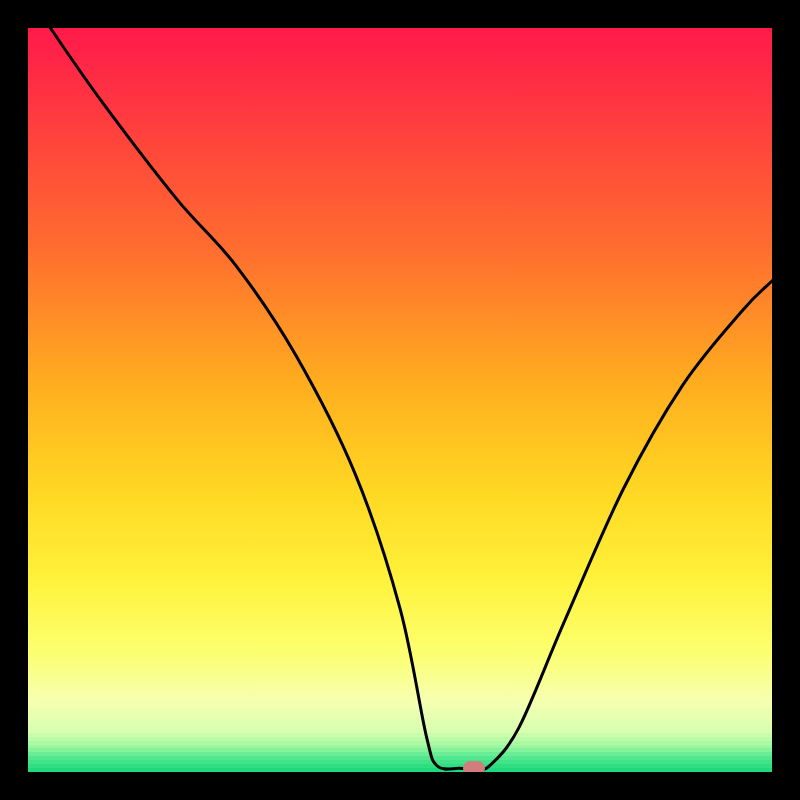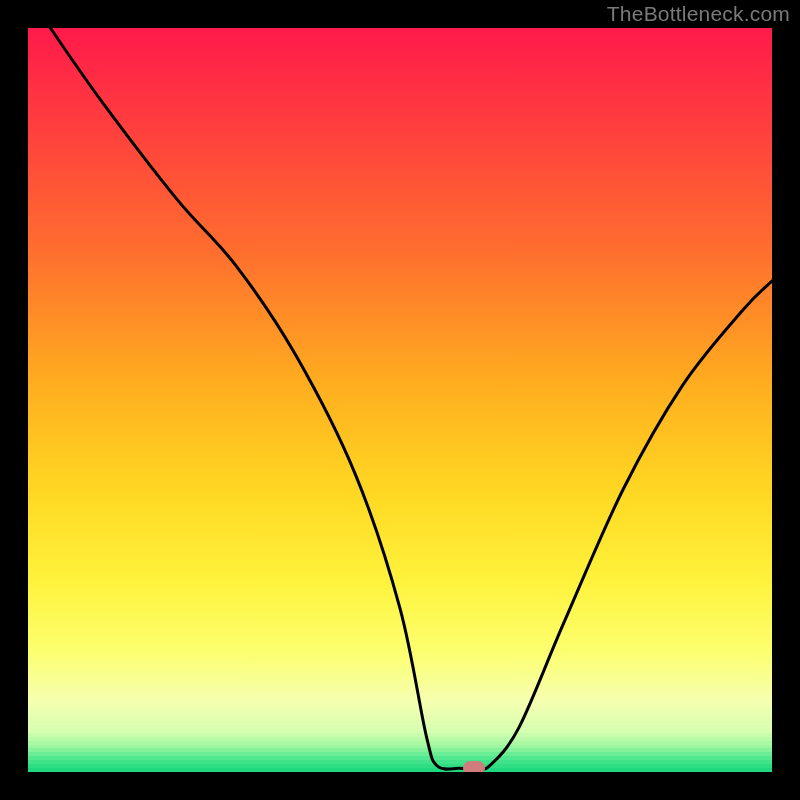--- a/index.html
+++ b/index.html
@@ -55,21 +55,20 @@
     border-radius: 7px;
     background: #d17d7d;
     z-index: 20;
     transform: translate(-50%, -50%);
   }
 </style>
 </head>
 <body>
 
 <div class="frame">
-  <div class="watermark">TheBottleneck.com</div>
 
   <div class="plot-area">
     <div class="gradient" id="gradient">
         <div class="strip" style="top: 0px; height: 673.32px; background: linear-gradient(rgb(255, 26, 74) 0%, rgb(255, 32, 72) 2.5%, rgb(255, 38, 70) 5%, rgb(255, 45, 68) 7.5%, rgb(255, 51, 66) 10%, rgb(255, 57, 64) 12.5%, rgb(255, 63, 62) 15%, rgb(255, 70, 59) 17.5%, rgb(255, 76, 57) 20%, rgb(255, 83, 55) 22.5%, rgb(255, 89, 53) 25%, rgb(255, 96, 51) 27.5%, rgb(255, 102, 49) 30%, rgb(255, 108, 47) 32.5%, rgb(255, 116, 45) 35%, rgb(255, 124, 43) 37.5%, rgb(255, 132, 41) 40%, rgb(255, 140, 39) 42.5%, rgb(255, 148, 37) 45%, rgb(255, 156, 35) 47.5%, rgb(255, 164, 33) 50%, rgb(255, 172, 31) 52.5%, rgb(255, 179, 31) 55%, rgb(255, 186, 32) 57.5%, rgb(255, 192, 32) 60%, rgb(255, 199, 33) 62.5%, rgb(255, 206, 33) 65%, rgb(255, 212, 34) 67.5%, rgb(255, 218, 37) 70%, rgb(255, 223, 41) 72.5%, rgb(255, 228, 46) 75%, rgb(255, 233, 50) 77.5%, rgb(255, 238, 55) 80%, rgb(255, 243, 62) 82.5%, rgb(254, 246, 74) 85%, rgb(253, 249, 86) 87.5%, rgb(253, 252, 98) 90%, rgb(252, 255, 110) 92.5%, rgb(250, 255, 131) 95%, rgb(248, 255, 154) 97.5%, rgb(246, 255, 176) 100%);"></div>
         <div class="strip" style="top: 673.32px; height: 4.42667px; background: rgb(244, 255, 176);"></div>
         <div class="strip" style="top: 677.247px; height: 4.42667px; background: rgb(240, 255, 176);"></div>
         <div class="strip" style="top: 681.173px; height: 4.42667px; background: rgb(235, 255, 176);"></div>
         <div class="strip" style="top: 685.1px; height: 4.42667px; background: rgb(231, 255, 176);"></div>
         <div class="strip" style="top: 689.027px; height: 4.42667px; background: rgb(227, 255, 176);"></div>
         <div class="strip" style="top: 692.953px; height: 4.42667px; background: rgb(223, 255, 176);"></div>

